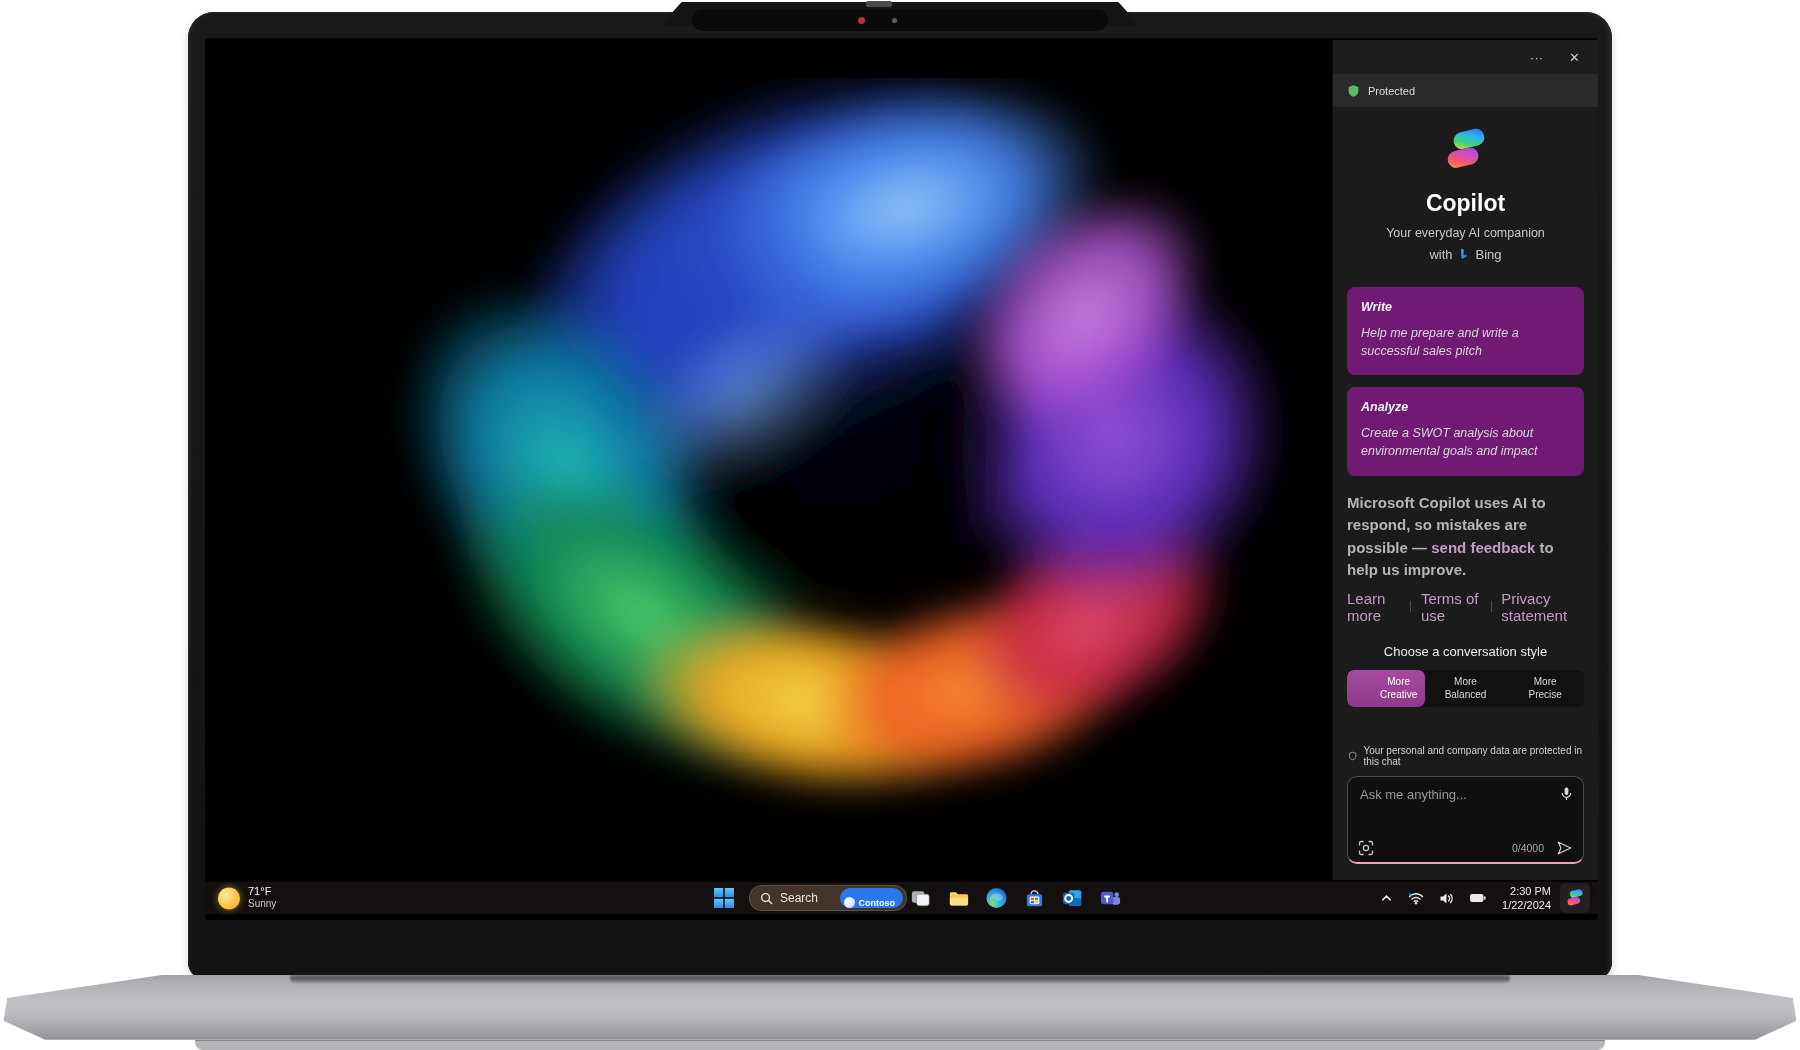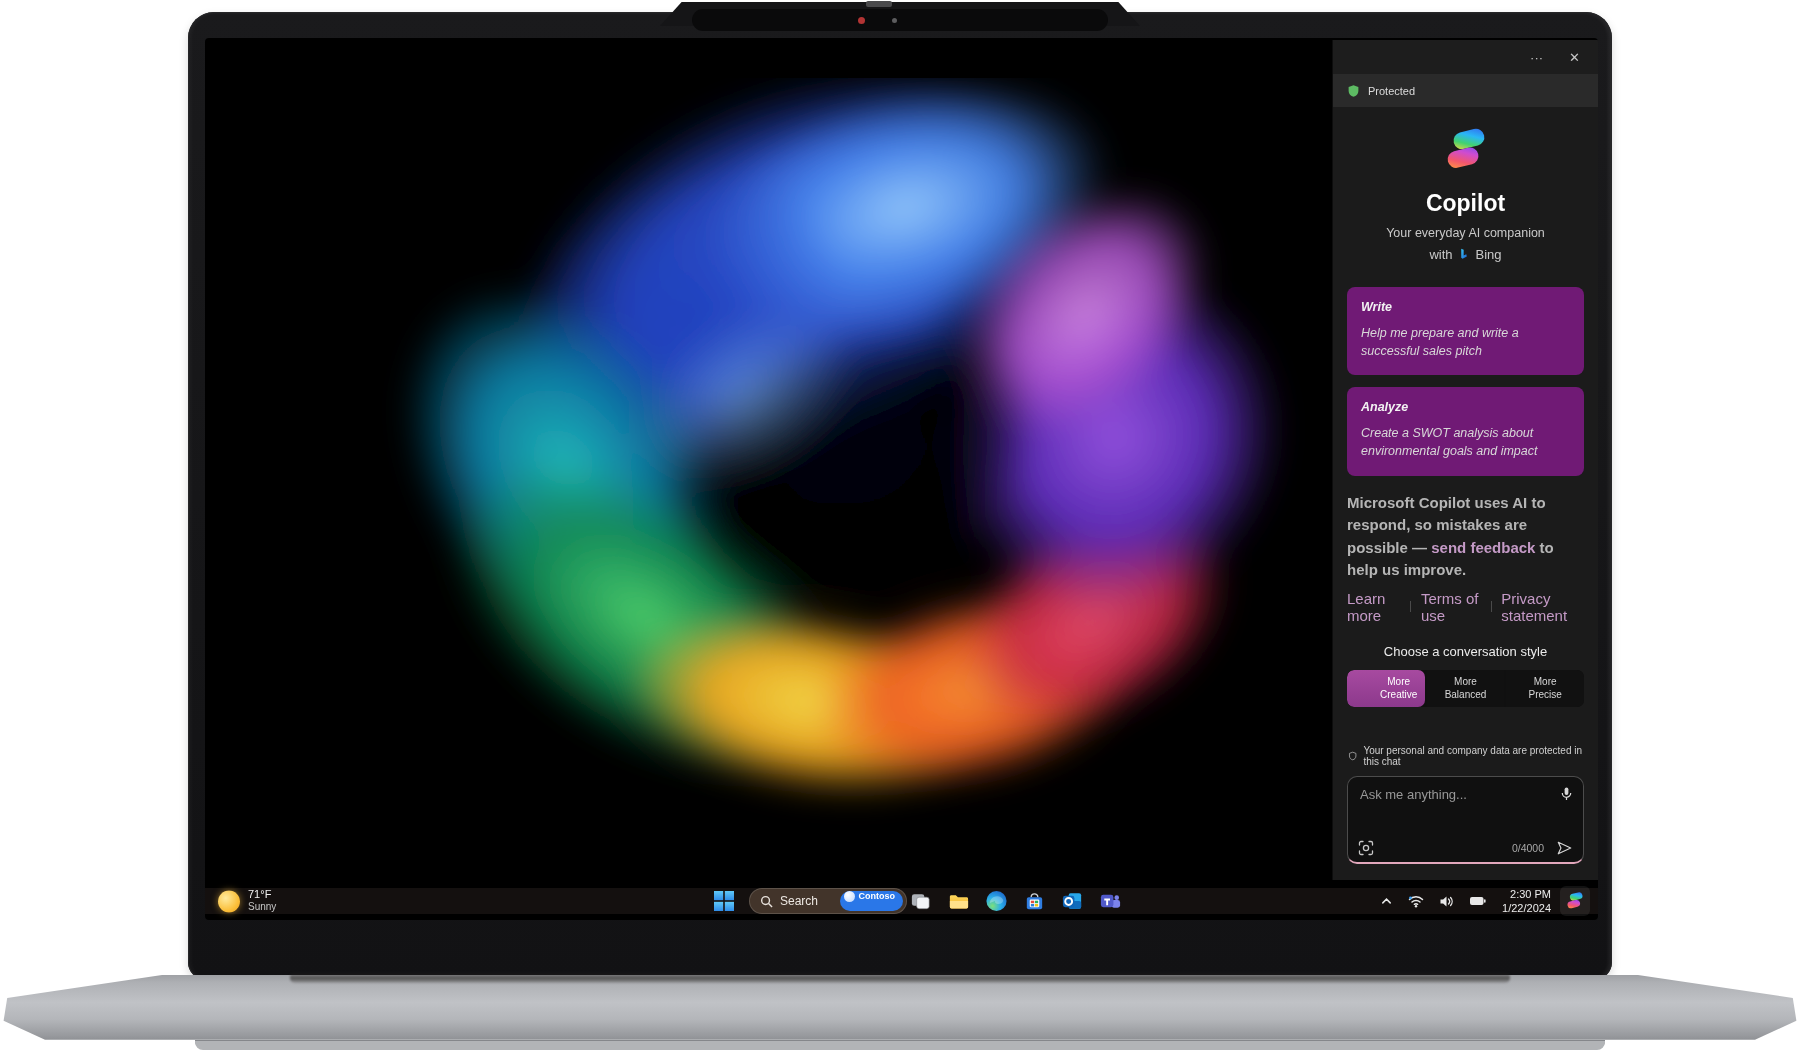--- a/index.html
+++ b/index.html
@@ -31,38 +31,38 @@
                filter:blur(1px); border-radius:5px; }
   #base-foot { position:absolute; left:195px; top:1041px; width:1410px; height:9px; z-index:4;
                background:#b2b4b7; border-radius:0 0 8px 8px; box-shadow:0 -1px 0 #85878b; }
 
   
   #screen { position:absolute; left:205px; top:38px; width:1393px; height:882px;
             background:#000; overflow:hidden; z-index:2; border-radius:4px; }
   #wallpaper { position:absolute; left:110px; top:40px; width:1160px; height:820px; }
 
   
-  #taskbar { position:absolute; left:0; bottom:6px; width:100%; height:26px;
+  #taskbar { position:absolute; left:0; bottom:6px; width:100%; height:32px;
              background:rgba(26,21,19,.78); backdrop-filter:blur(22px); z-index:5; }
   .weather { position:absolute; left:13px; top:50%; transform:translateY(-50%);
              display:flex; align-items:center; gap:8px; cursor:pointer; }
   .sun { width:22px; height:22px; border-radius:50%;
          background:radial-gradient(circle at 35% 35%,#ffeb9e,#fbbf3a 62%,#ee9e1e);
          box-shadow:0 0 7px rgba(250,190,60,.55); }
   .w-temp { font-size:11px; color:#f2f2f2; line-height:1.2; }
   .w-cond { font-size:10px; color:#c6c6c6; line-height:1.2; }
   .tb-center { position:absolute; left:506px; top:50%; transform:translateY(-50%);
                display:flex; align-items:center; gap:12px; }
   .start-btn { width:26px; height:26px; display:flex; align-items:center; justify-content:center;
                border-radius:5px; cursor:pointer; }
   .search-pill { width:158px; height:26px; border-radius:13px;
                  background:rgba(96,76,60,.60); border:1px solid rgba(255,255,255,.15);
                  display:flex; align-items:center; gap:7px; padding:0 3px 0 10px; cursor:pointer; }
   .search-label { flex:1; font-size:12px; color:#ece7e2; }
-  .contoso { height:20px; border-radius:10px; background:#2a77e8; display:flex; align-items:flex-start;
+  .contoso { height:20px; border-radius:10px; background:#2a77e8; display:flex; align-items:flex-end;
              gap:4px; padding:0 8px 0 4px; color:#fff; font-size:9px; font-weight:bold; }
   .contoso-dot { width:11px; height:11px; border-radius:50%;
                  background:radial-gradient(circle at 35% 35%,#ffffff,#cfe2ff 70%,#9dc2f5); }
   .tb-apps { position:absolute; left:702px; top:50%; transform:translateY(-50%);
              display:flex; gap:11px; }
   .tb-icon { width:27px; height:27px; display:flex; align-items:center; justify-content:center;
              border-radius:5px; cursor:pointer; }
   .tb-tray { position:absolute; right:8px; top:50%; transform:translateY(-50%);
              display:flex; align-items:center; gap:9px; }
   .tray-btn { display:flex; align-items:center; justify-content:center; padding:3px; cursor:pointer;

